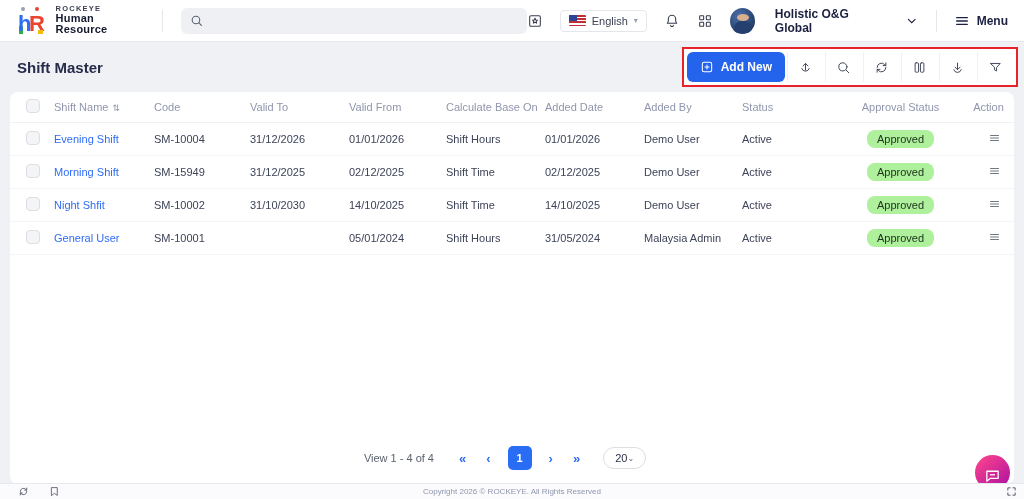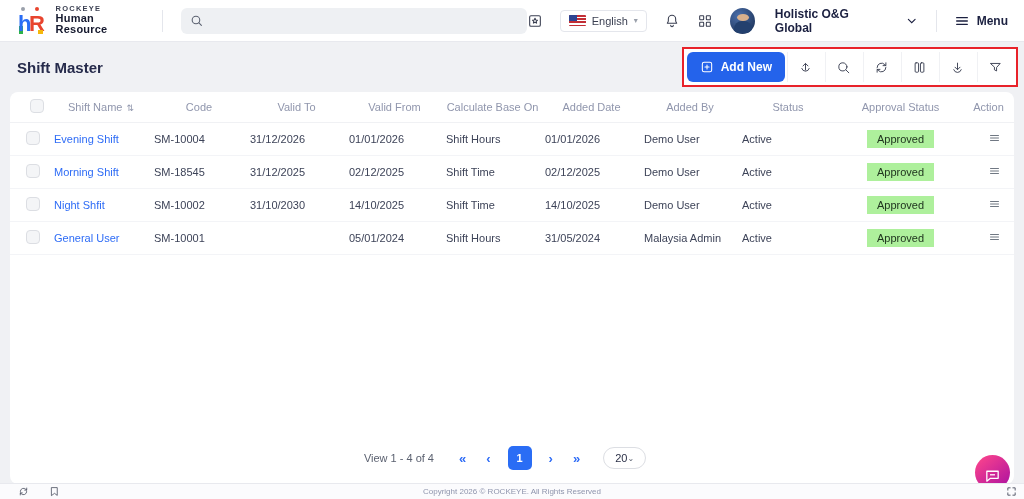--- a/index.html
+++ b/index.html
@@ -65,32 +65,32 @@
   .tool-icon svg { width:15px; height:15px; stroke:#3a3f51; fill:none; stroke-width:1.5; stroke-linecap:round; stroke-linejoin:round; }
 
   
   .card { position:absolute; top:92px; left:10px; right:10px; bottom:15px; background:#fff;
           border-radius:8px; overflow:hidden; }
   table { width:100%; border-collapse:collapse; table-layout:fixed; }
   col.c-check { width:42px; } col.c-name { width:100px; } col.c-code { width:96px; }
   col.c-vto { width:99px; } col.c-vfrom { width:97px; } col.c-calc { width:99px; }
   col.c-adate { width:99px; } col.c-aby { width:98px; } col.c-status { width:98px; }
   col.c-approval { width:127px; } col.c-action { width:49px; }
-  thead th { font-size:11px; font-weight:500; color:#9096ad; text-align:center; padding:7px 4px 7px 2px;
+  thead th { font-size:11px; font-weight:500; color:#9096ad; text-align:left; padding:7px 4px 7px 2px;
              border-bottom:1px solid #f0f1f4; white-space:nowrap; }
   thead th.center, td.center { text-align:center; }
   tbody td { font-size:11px; color:#3d4358; padding:7px 4px 7px 2px; border-bottom:1px solid #f3f4f7;
              white-space:nowrap; overflow:hidden; }
   .cell-check { padding-left:16px !important; }
   .checkbox { width:14px; height:14px; border:1px solid #dcdee3; border-radius:4px; background:#f4f5f7;
               display:inline-block; cursor:pointer; }
   .link { color:#2e6cf6; font-weight:500; cursor:pointer; }
   .sort-icon { font-size:9px; color:#9096ad; margin-left:4px; }
   .badge { display:inline-block; background:#aef09c; color:#20351f; font-size:11px; font-weight:500;
-           border-radius:0; padding:3px 10px; }
+           border-radius:8px; padding:3px 10px; }
   .action-cell { text-align:right; padding-right:12px !important; }
   .action-cell svg { width:15px; height:12px; stroke:#4b5563; stroke-width:1.6; stroke-linecap:round; cursor:pointer; }
 
   
   .pagination { position:absolute; bottom:14px; left:0; right:14px; display:flex; align-items:center;
                 justify-content:center; gap:14px; }
   .pg-summary { font-size:11px; color:#5b6170; margin-right:8px; }
   .pg-nav { background:none; border:none; color:#2e6cf6; font-size:13px; font-weight:700; cursor:pointer;
             font-family:"Liberation Sans",sans-serif; padding:0 3px; }
   .pg-current { width:24px; height:24px; background:#2a6df5; color:#fff; border:none; border-radius:5px;
@@ -284,21 +284,21 @@
           <td class="center"><span class="badge">Approved</span></td>
           <td class="action-cell"><svg viewBox="0 0 24 24">
                 <line x1="4" y1="7" x2="20" y2="7"></line>
                 <line x1="4" y1="12" x2="20" y2="12"></line>
                 <line x1="4" y1="17" x2="20" y2="17"></line>
               </svg></td>
         </tr>
         <tr>
           <td class="cell-check"><span class="checkbox"></span></td>
           <td><span class="link">Morning Shift</span></td>
-          <td>SM-18545</td>
+          <td>SM-15949</td>
           <td>31/12/2025</td>
           <td>02/12/2025</td>
           <td>Shift Time</td>
           <td>02/12/2025</td>
           <td>Demo User</td>
           <td>Active</td>
           <td class="center"><span class="badge">Approved</span></td>
           <td class="action-cell"><svg viewBox="0 0 24 24">
                 <line x1="4" y1="7" x2="20" y2="7"></line>
                 <line x1="4" y1="12" x2="20" y2="12"></line>

